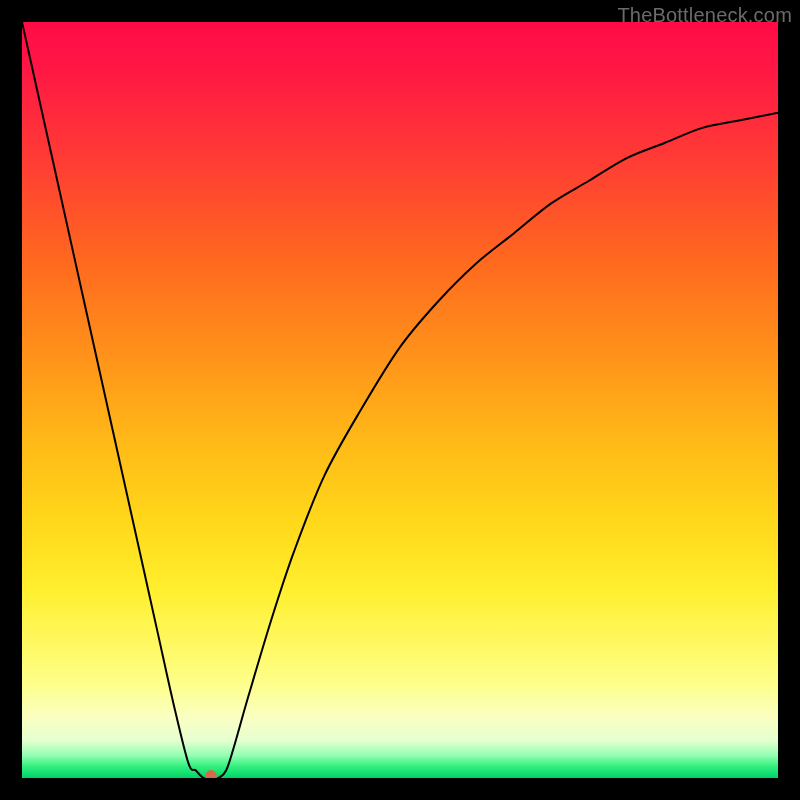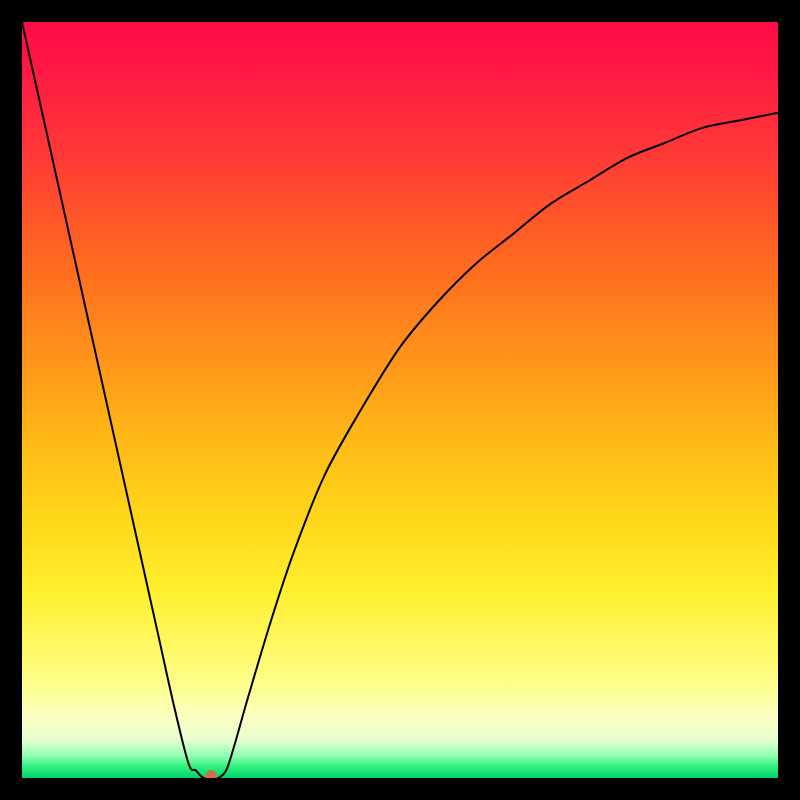--- a/index.html
+++ b/index.html
@@ -65,13 +65,14 @@
 
 <div class="frame">
 
   <div class="plot-area">
     <svg id="curve" class="curve-svg" viewBox="0 0 756 756" preserveAspectRatio="none">
         <path d="M 0 0 C 2.52 11.339999999999995, 10.080000000000002 45.35999999999996, 15.120000000000001 68.03999999999996 C 20.16 90.71999999999997, 25.200000000000003 113.40000000000003, 30.240000000000002 136.08000000000004 C 35.28 158.76000000000005, 40.32 181.44000000000003, 45.36 204.12 C 50.4 226.79999999999998, 55.440000000000005 249.47999999999996, 60.480000000000004 272.15999999999997 C 65.52000000000001 294.84, 70.56 317.52, 75.60000000000001 340.2 C 80.64000000000001 362.88, 85.68 385.56, 90.72 408.24 C 95.75999999999999 430.92, 100.8 453.6, 105.84 476.28000000000003 C 110.88000000000001 498.96000000000004, 115.92000000000002 521.64, 120.96000000000001 544.3199999999999 C 126 566.9999999999999, 131.04 589.6800000000001, 136.07999999999998 612.36 C 141.11999999999998 635.04, 146.16000000000003 658.98, 151.20000000000002 680.4 C 156.24 701.8199999999999, 162.54 729.54, 166.32 740.88 C 170.1 752.22, 171.35999999999999 745.9200000000001, 173.88 748.44 C 176.4 750.96, 178.92 754.74, 181.44 756 C 183.96 757.26, 186.48 756, 189 756 C 191.52 756, 194.04 757.26, 196.56 756 C 199.08 754.74, 201.6 753.48, 204.12 748.44 C 206.64000000000001 743.4000000000001, 207.9 738.36, 211.68 725.76 C 215.46 713.16, 220.49999999999997 694.26, 226.79999999999998 672.84 C 233.1 651.4200000000001, 241.92000000000002 621.1800000000001, 249.48000000000002 597.24 C 257.04 573.3, 263.34 553.1400000000001, 272.15999999999997 529.2 C 280.97999999999996 505.26000000000005, 291.06000000000006 477.53999999999996, 302.40000000000003 453.59999999999997 C 313.74 429.65999999999997, 327.6 406.98, 340.2 385.56 C 352.79999999999995 364.14, 365.4 342.72, 378 325.08000000000004 C 390.6 307.44000000000005, 403.20000000000005 293.58, 415.8 279.71999999999997 C 428.4 265.85999999999996, 440.99999999999994 253.25999999999993, 453.59999999999997 241.91999999999996 C 466.2 230.57999999999998, 478.80000000000007 221.76000000000008, 491.40000000000003 211.68000000000006 C 504 201.60000000000005, 516.5999999999999 190.25999999999996, 529.1999999999999 181.43999999999994 C 541.8 172.61999999999992, 554.4 166.31999999999996, 567 158.76 C 579.6 151.20000000000002, 592.2 142.38000000000002, 604.8000000000001 136.08000000000004 C 617.4000000000001 129.78000000000006, 630 126.00000000000004, 642.6 120.96000000000004 C 655.2 115.92000000000003, 667.8 109.62000000000005, 680.4 105.84000000000003 C 693 102.06000000000002, 705.5999999999999 100.79999999999997, 718.1999999999999 98.27999999999997 C 730.8 95.75999999999998, 749.7 91.98000000000002, 756 90.72000000000003" fill="none" stroke="#000000" stroke-width="2"></path>
         <ellipse cx="189" cy="756" rx="6" ry="8" fill="#d46a4a"></ellipse>
       </svg>
   </div>
 
+  <div class="watermark">TheBottleneck.com</div>
 </div>
 
 </body></html>

